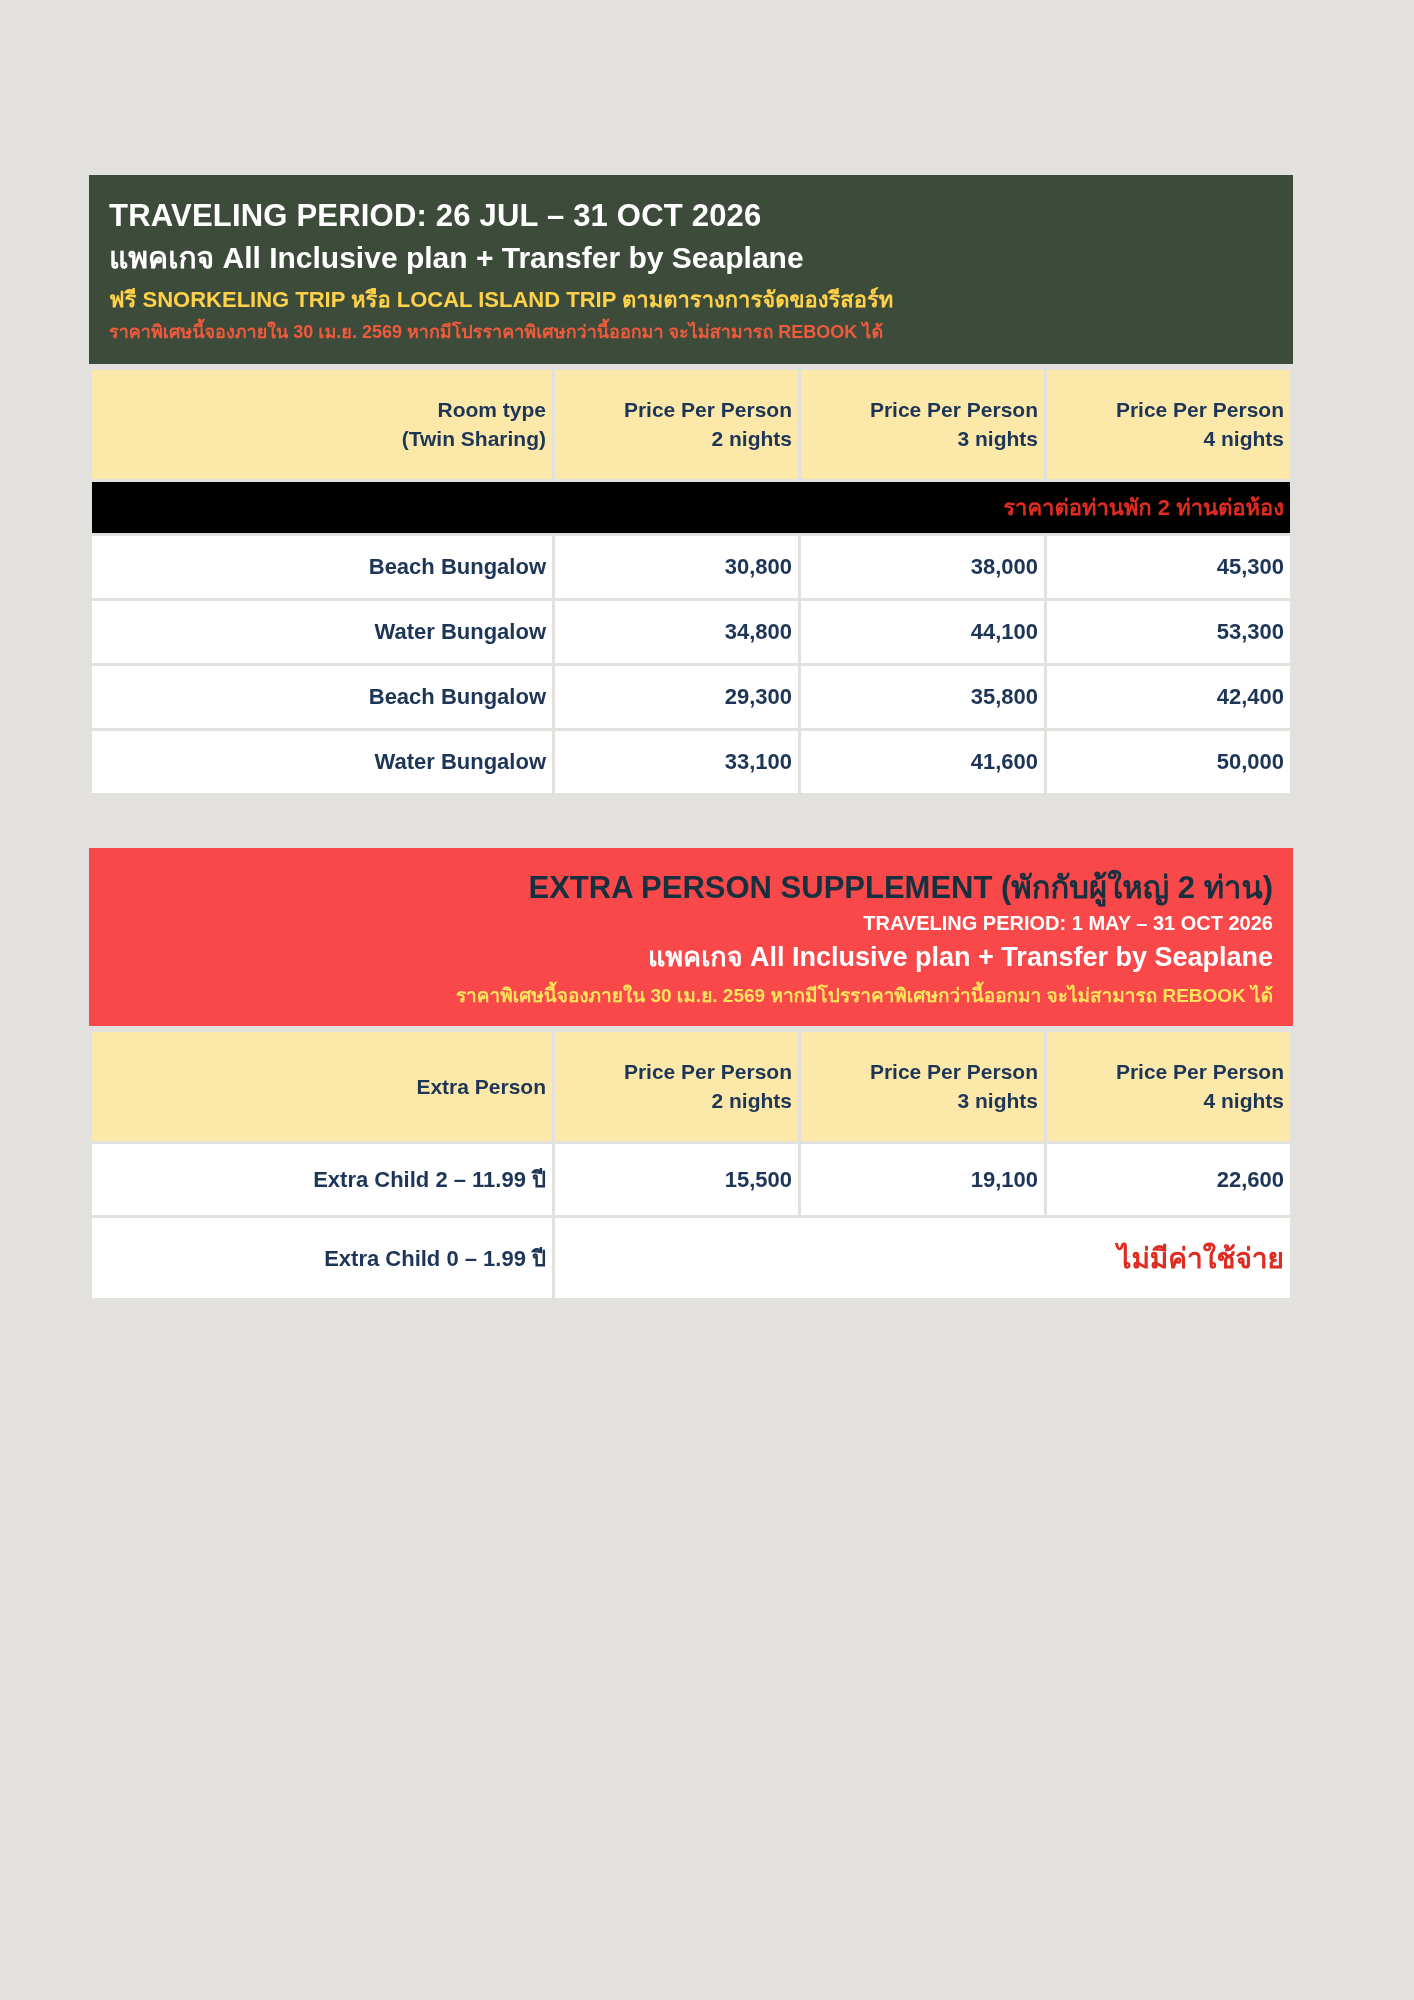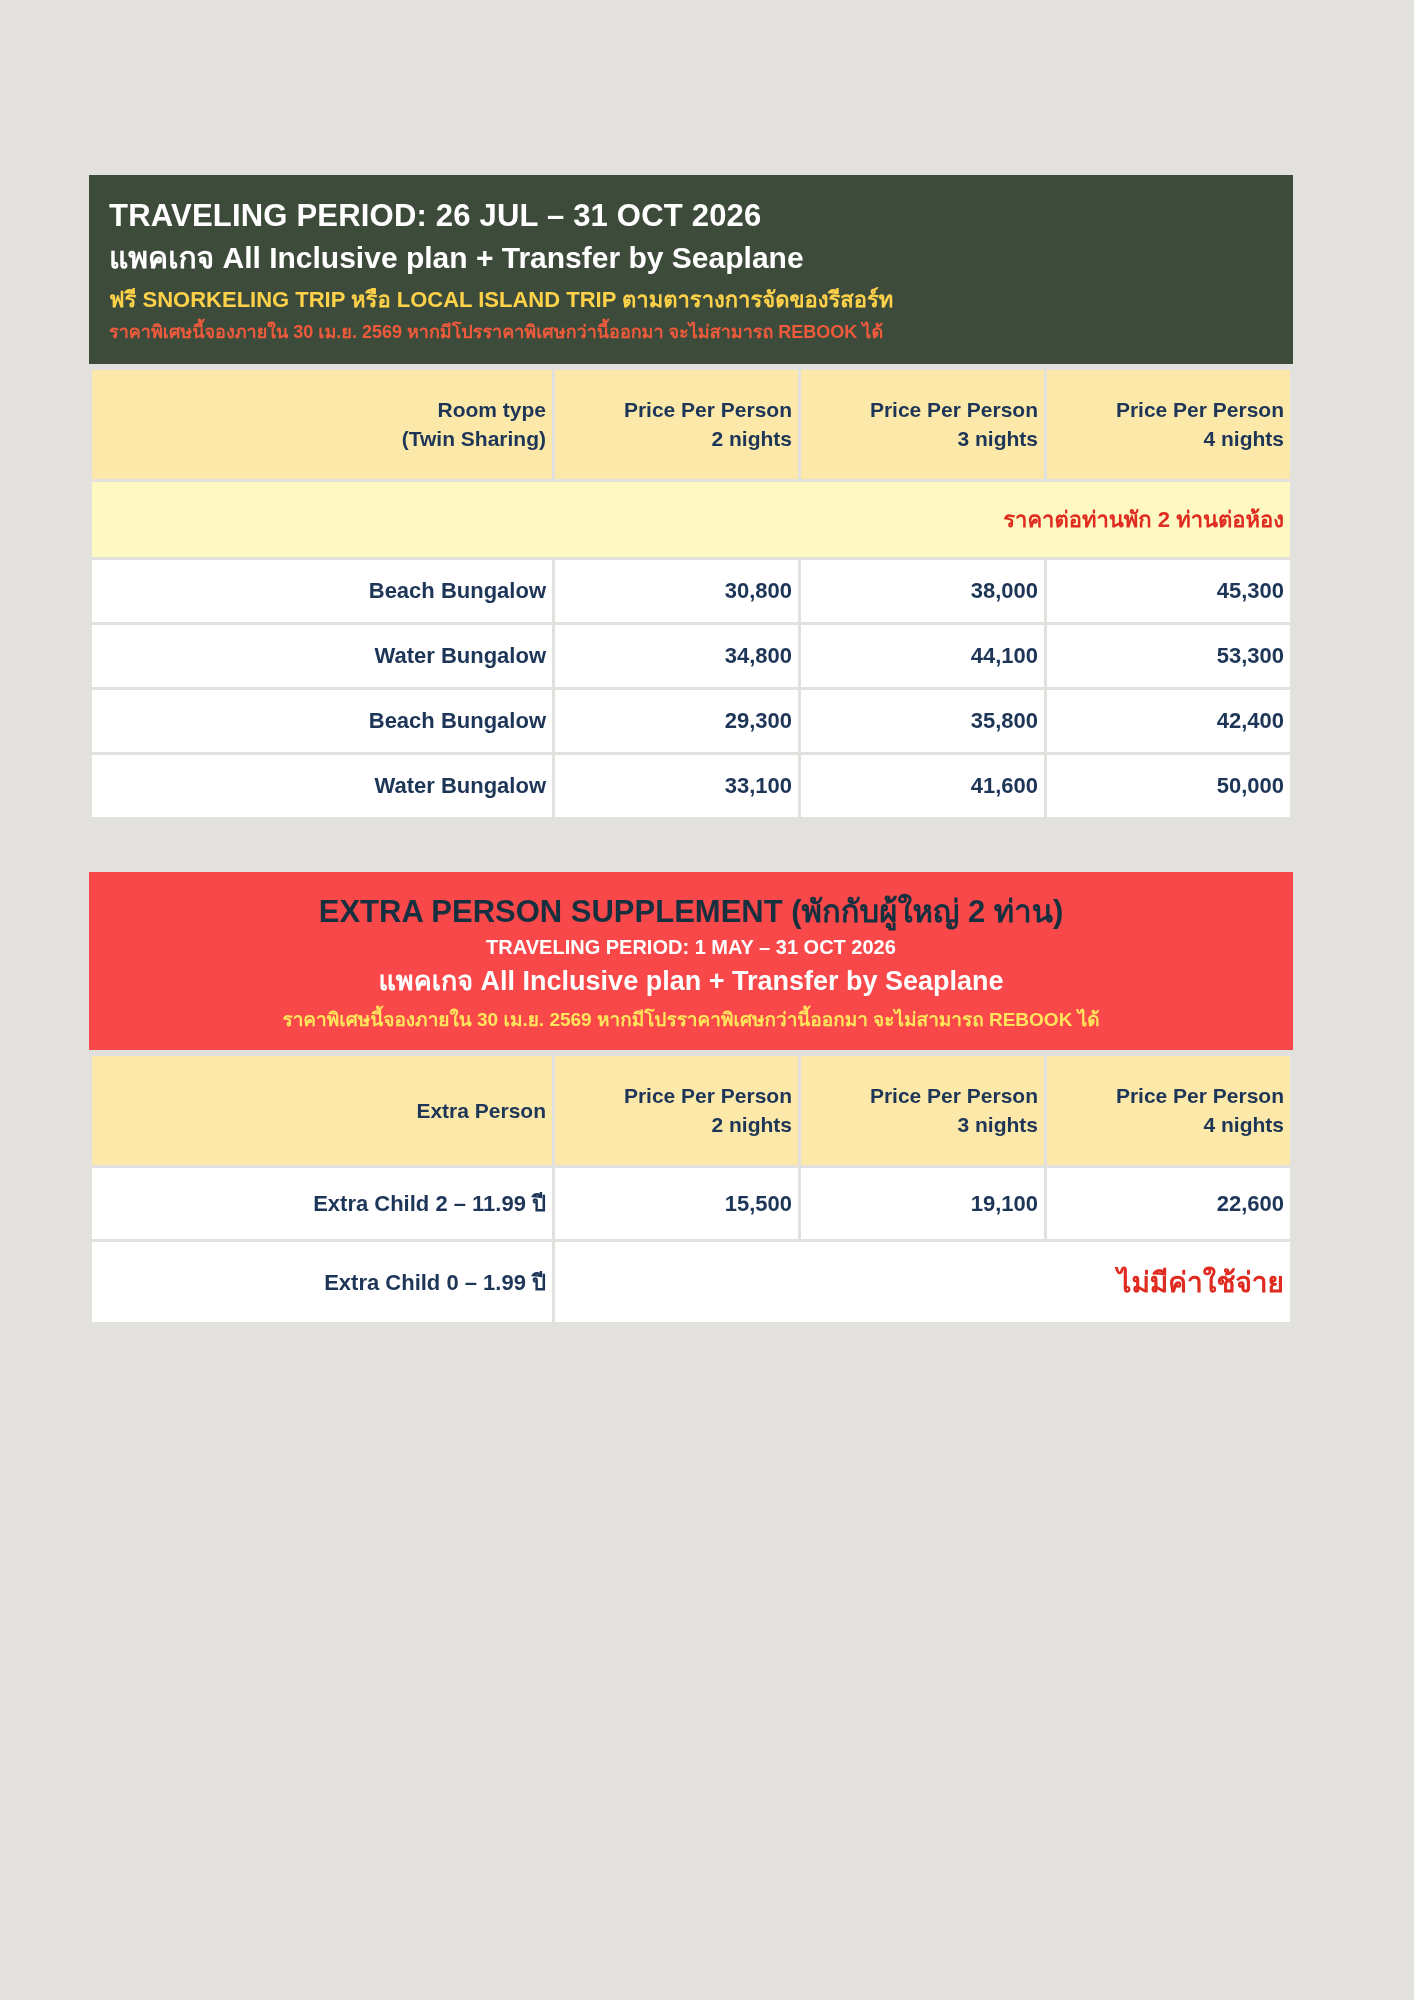--- a/index.html
+++ b/index.html
@@ -82,41 +82,41 @@
   table.price-table td.room-col {
     width: 448px;
   }
   table.price-table td.head {
     background: #fce8a8;
     font-size: 21px;
     line-height: 1.35;
     padding: 26px 6px;
   }
   table.price-table td.section-yellow {
-    background: #fef9c3;
+    background: #000000;
     color: #e02b20;
     font-size: 22px;
-    padding: 20px 6px;
+    padding: 8px 6px;
   }
   table.price-table td.section-orange {
     background: #fcc08a;
     color: #e02b20;
     font-size: 22px;
     padding: 20px 6px;
   }
   table.price-table td.note-red {
     color: #e02b20;
     font-size: 28px;
   }
 
   
   .banner-red {
     background: #f9484a;
     padding: 20px 20px 18px 20px;
-    text-align: center;
+    text-align: right;
     color: #ffffff;
     margin-top: 52px;
   }
   .banner-red .line1 {
     font-size: 31px;
     font-weight: bold;
     line-height: 1.3;
     color: #17303f;
   }
   .banner-red .line2 {

